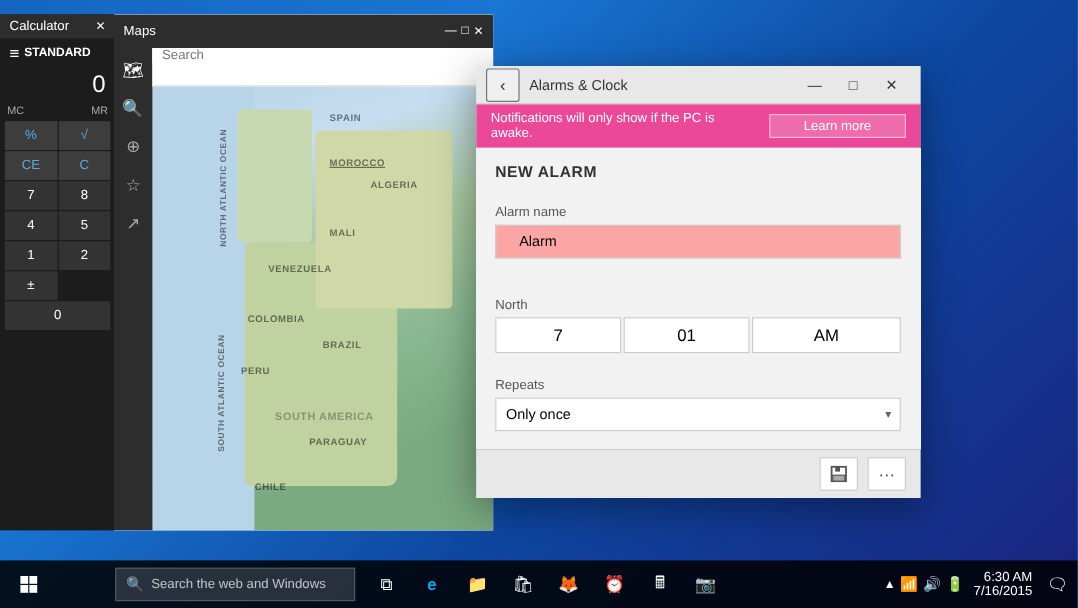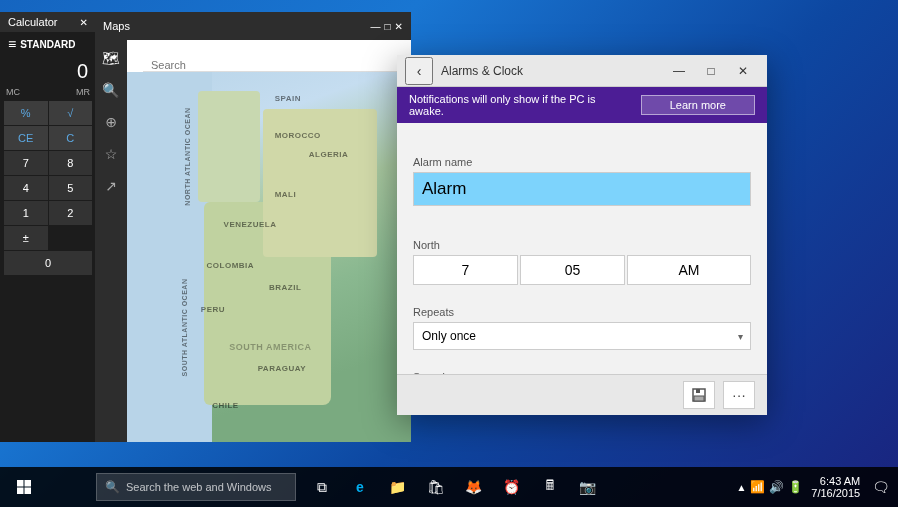--- a/index.html
+++ b/index.html
@@ -191,25 +191,24 @@
       cursor: pointer;
     }
     .maps-sidebar-icon.active { color: white; }
     .maps-search {
       position: absolute;
       top: 28px;
       left: 32px;
       right: 0;
       height: 32px;
       display: flex;
-      align-items: flex-end;
+      align-items: flex-start;
       background: white;
       border-bottom: 1px solid #ddd;
       z-index: 2;
-      margin-left: 16px;
     }
     .maps-search input {
       border: none;
       outline: none;
       flex: 1;
       padding: 0 8px;
       font-size: 11px;
     }
     .maps-content {
       position: absolute;
@@ -283,21 +282,21 @@
       display: flex;
       align-items: center;
       justify-content: center;
       font-size: 12px;
       color: #333;
       cursor: pointer;
     }
 
     
     .alarm-notification {
-      background: #4c1d95;
+      background: #ec4899;
       color: white;
       padding: 6px 12px;
       font-size: 11px;
       display: flex;
       align-items: center;
       justify-content: space-between;
       flex-shrink: 0;
       gap: 43px;
     }
     .learn-more-btn {
@@ -327,23 +326,23 @@
     .form-label {
       font-size: 11px;
       color: #555;
       margin-bottom: 4px;
       display: block;
       margin-top: 21px;
     }
     .form-input {
       width: 100%;
       border: 1px solid #ccc;
-      background: #7dd3fc;
-      padding: 6px 8px;
-      font-size: 17px;
+      background: #fca5a5;
+      padding: 6px 19px;
+      font-size: 12px;
       outline: none;
       margin-bottom: 12px;
     }
     .time-row {
       display: flex;
       gap: 2px;
       margin-bottom: 12px;
     }
     .time-cell {
       flex: 1;
@@ -468,21 +467,21 @@
     <div class="maps-content">
       <div class="map-bg">
 
         <div style="position:absolute;left:0;top:0;width:30%;height:100%;background:#b8d4e8;"></div>
 
         <div style="position:absolute;left:25%;top:5%;width:22%;height:30%;background:#c8d8b0;border-radius:4px;"></div>
         <div style="position:absolute;left:27%;top:35%;width:45%;height:55%;background:#c0d2a0;border-radius:6px 4px 8px 6px;"></div>
         <div style="position:absolute;left:48%;top:10%;width:40%;height:40%;background:#d0d8a8;border-radius:4px;"></div>
 
         <div class="map-label" style="left:52%;top:6%;">SPAIN</div>
-        <div class="map-label" style="left:52%;top:16%;">MOROCCO</div>
+        <div class="map-label" style="left:52%;top:16%;text-decoration:underline;">MOROCCO</div>
         <div class="map-label" style="left:64%;top:21%;">ALGERIA</div>
         <div class="map-label" style="left:52%;top:32%;">MALI</div>
         <div class="map-label" style="left:34%;top:40%;">VENEZUELA</div>
         <div class="map-label" style="left:28%;top:51%;">COLOMBIA</div>
         <div class="map-label" style="left:50%;top:57%;">BRAZIL</div>
         <div class="map-label" style="left:26%;top:63%;">PERU</div>
         <div class="map-label" style="left:4%;top:22%;transform:rotate(-90deg);white-space:nowrap;font-size:7px;">North Atlantic Ocean</div>
         <div class="map-label" style="left:36%;top:73%;font-size:9px;font-weight:900;color:rgba(0,0,0,0.3);">SOUTH AMERICA</div>
         <div class="map-label" style="left:46%;top:79%;">PARAGUAY</div>
         <div class="map-label" style="left:30%;top:89%;">CHILE</div>
@@ -502,30 +501,31 @@
         <div class="alarm-win-btn close">✕</div>
       </div>
     </div>
 
     <div class="alarm-notification">
       <span>Notifications will only show if the PC is awake.</span>
       <button class="learn-more-btn">Learn more</button>
     </div>
 
     <div class="alarm-body">
+      <div class="alarm-section-title">NEW ALARM</div>
 
       
       <label class="form-label">Alarm name</label>
       <input type="text" class="form-input" value="Alarm" style="">
 
       
       <label class="form-label">North</label>
       <div class="time-row">
         <div class="time-cell">7</div>
-        <div class="time-cell">05</div>
+        <div class="time-cell">01</div>
         <div class="time-cell ampm">AM</div>
       </div>
 
       
       <label class="form-label">Repeats</label>
       <div class="form-select-wrapper">
         <select class="form-select">
           <option>Only once</option>
           <option>Every day</option>
           <option>Weekdays</option>
@@ -592,20 +592,20 @@
     </div>
 
     <div class="taskbar-right">
       <div class="notif-area">
         <span style="font-size:10px;">▲</span>
         <span style="font-size:12px;">📶</span>
         <span style="font-size:12px;">🔊</span>
         <span style="font-size:12px;">🔋</span>
       </div>
       <div class="taskbar-clock">
-        <span>6:43 AM</span>
+        <span>6:30 AM</span>
         <span>7/16/2015</span>
       </div>
       <span style="font-size:14px;padding-left:4px;">🗨</span>
     </div>
   </div>
 
 </div>
 
 </body></html>

